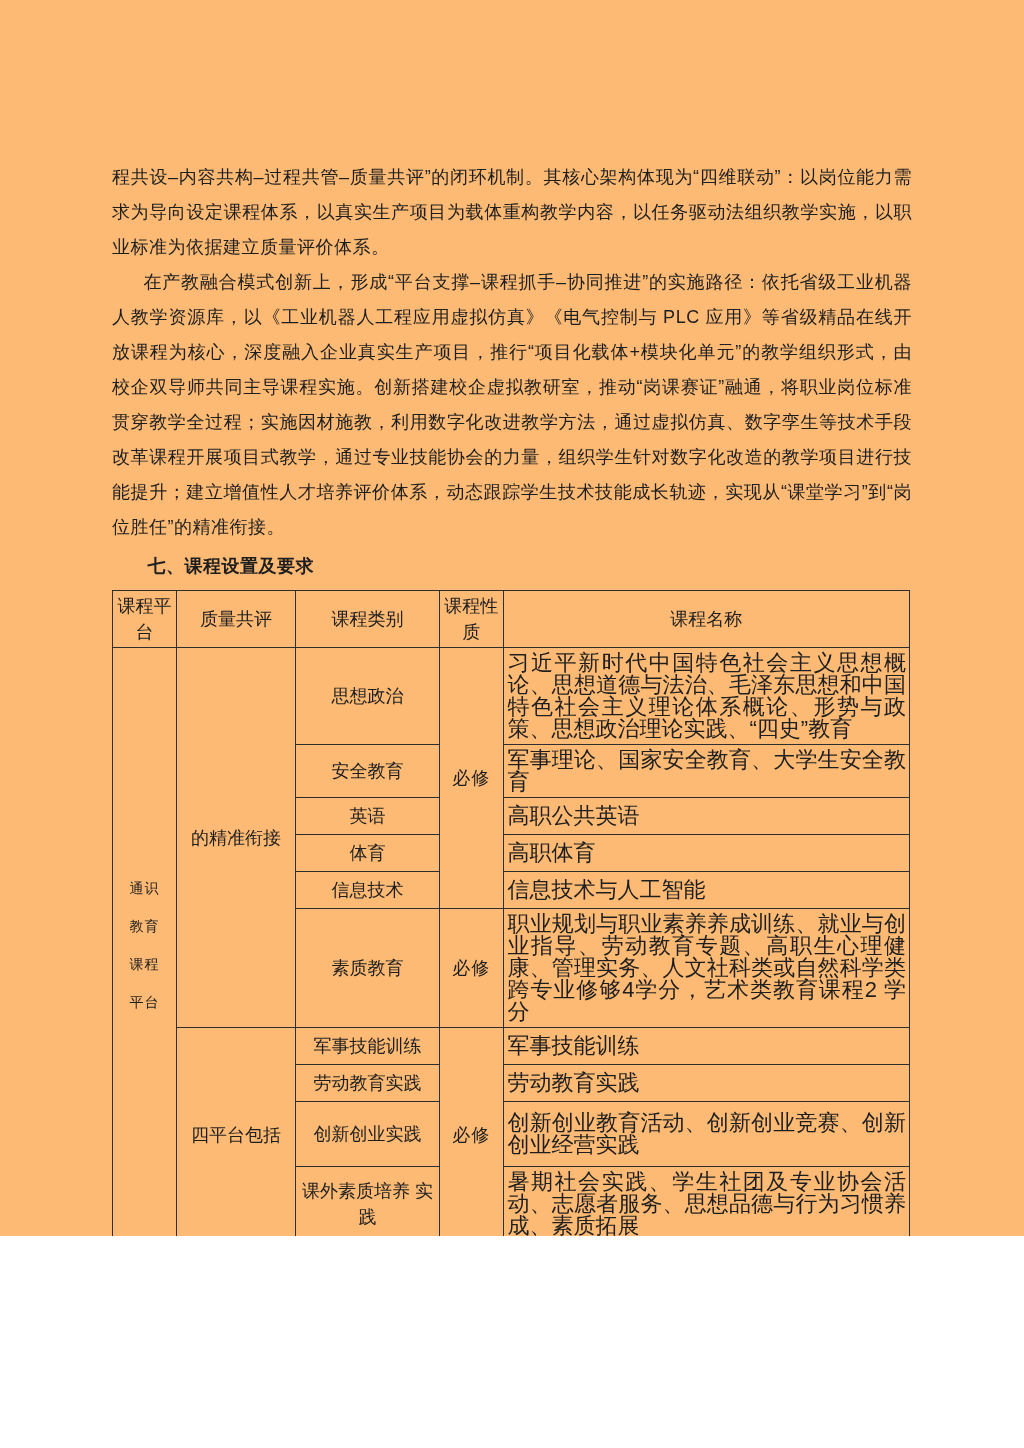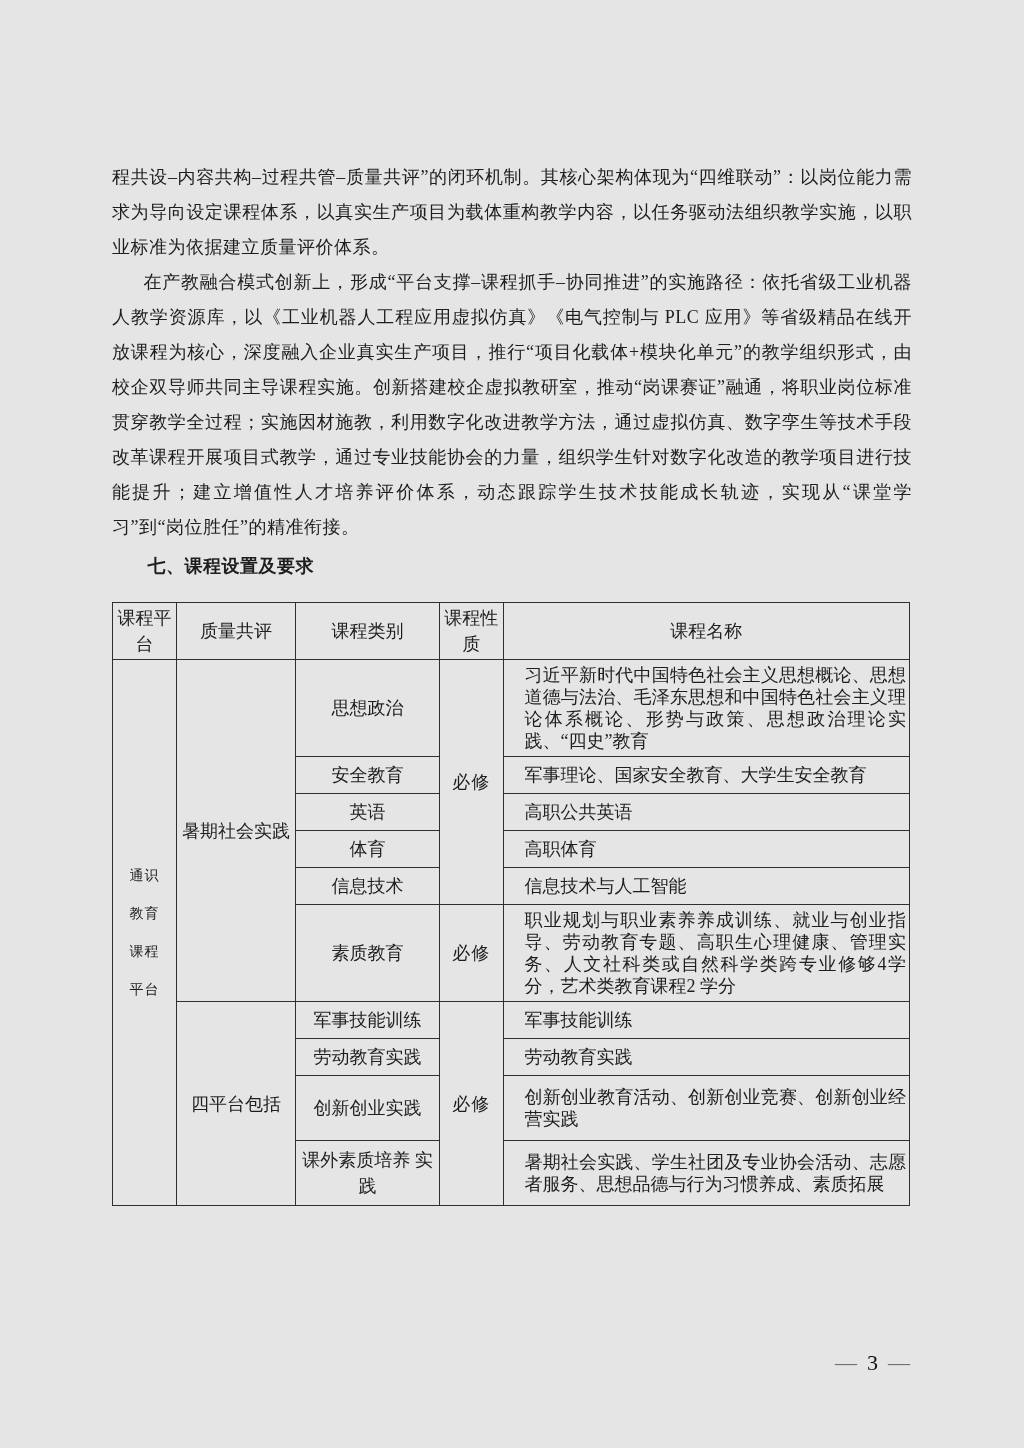--- a/index.html
+++ b/index.html
@@ -1,21 +1,21 @@
 <!DOCTYPE html>
 <html><head>
 <meta charset="utf-8">
 <style>
   html, body { margin: 0; padding: 0; background: #ffffff; }
   .page {
     position: relative;
     width: 1024px;
-    height: 1448px;
-    background: #e5e5e5;
-    font-family: Liberation Serif, serif;
+    height: 1236px;
+    background: #fdba74;
+    font-family: Liberation Sans, sans-serif;
     color: #1e1e1e;
     overflow: hidden;
   }
   .content {
     position: absolute;
     left: 112px;
     top: 160px;
     width: 800px;
   }
   .content p {
@@ -31,37 +31,37 @@
     font-size: 18px;
     line-height: 35px;
     font-weight: bold;
     text-indent: 1.75em;
     letter-spacing: 0.5px;
   }
   table.course-table {
     border-collapse: collapse;
     table-layout: fixed;
     width: 798px;
-    margin-top: 18px;
+    margin-top: 6px;
   }
   .course-table th, .course-table td {
     border: 1px solid #2f2f2f;
     font-weight: normal;
     font-size: 18px;
     text-align: center;
     vertical-align: middle;
     padding: 2px 2px;
     line-height: 26px;
   }
   .course-table th { height: 52px; line-height: 26px; }
   .course-table td.name-cell {
     text-align: justify;
-    font-size: 18px;
+    font-size: 22px;
     line-height: 22px;
-    padding: 4px 3px 4px 21px;
+    padding: 4px 3px 4px 4px;
     letter-spacing: 0px;
   }
   .course-table td.h30 { height: 28px; }
   .course-table td.h58 { height: 56px; }
   .platform-cell div { line-height: 38px; font-size: 14px; letter-spacing: 1px; }
   .module-cell { letter-spacing: 0px; padding: 2px 1px; }
   .nature-cell { letter-spacing: 1px; }
   .category-cell { line-height: 24px; }
   .footer {
     position: absolute;
@@ -101,21 +101,21 @@
         </tr>
       </thead>
       <tbody>
         <tr>
           <td rowspan="10" class="platform-cell">
             <div>通识</div>
             <div>教育</div>
             <div>课程</div>
             <div>平台</div>
           </td>
-          <td rowspan="6" class="module-cell">暑期社会实践</td>
+          <td rowspan="6" class="module-cell">的精准衔接</td>
           <td class="category-cell">思想政治</td>
           <td rowspan="5" class="nature-cell">必修</td>
           <td class="name-cell">习近平新时代中国特色社会主义思想概论、思想道德与法治、毛泽东思想和中国特色社会主义理论体系概论、形势与政策、思想政治理论实践、“四史”教育</td>
         </tr>
         <tr>
           <td class="category-cell h30">安全教育</td>
           <td class="name-cell h30">军事理论、国家安全教育、大学生安全教育</td>
         </tr>
         <tr>
           <td class="category-cell h30">英语</td>

